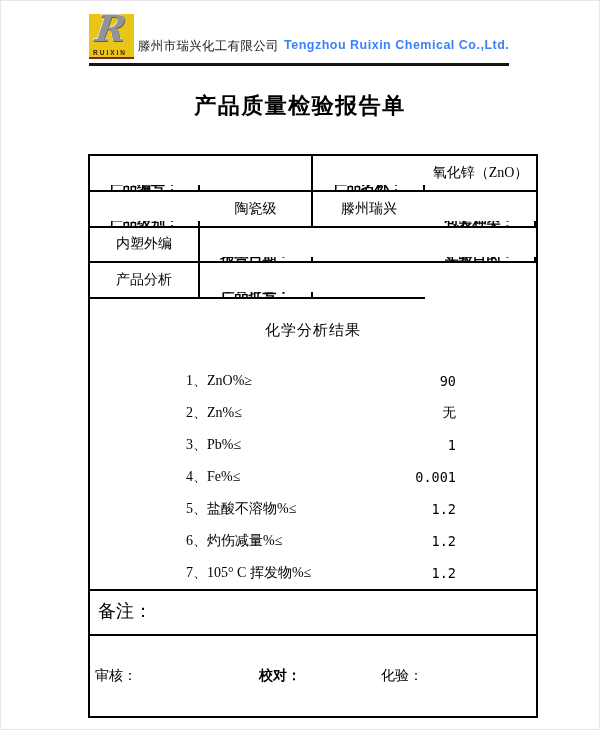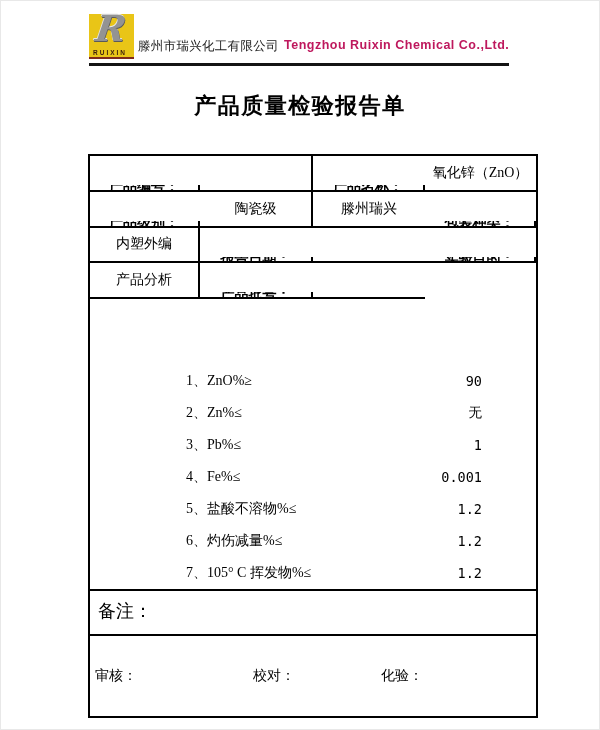--- a/index.html
+++ b/index.html
@@ -26,21 +26,21 @@
     position:absolute; left:4px; bottom:1px;
     font-size:6.5px; font-weight:bold; letter-spacing:2px; color:#3a1c0e;
   }
   .company-cn {
     position:absolute; left:137px; top:37px;
     font-family:"Liberation Serif", serif;
     font-size:12.5px; letter-spacing:0.3px; color:#1c1c1c;
   }
   .company-en {
     position:absolute; left:283px; top:37px;
-    font-size:12.5px; font-weight:bold; letter-spacing:0.5px; color:#be185d;
+    font-size:12.5px; font-weight:bold; letter-spacing:0.5px; color:#3b82f6;
   }
   .header-rule {
     position:absolute; left:88px; top:62px; width:420px; height:3px;
   }
 
   
   .report-title {
     position:absolute; left:0; top:90px; width:100%;
     text-align:center; font-size:22px; font-weight:bold; letter-spacing:1.5px;
   }
@@ -66,36 +66,36 @@
 
   .analysis { position:relative; height:292px; border-bottom:2px solid #000; }
   .analysis-title {
     position:absolute; top:22px; left:0; width:100%;
     text-align:center; font-size:15px; letter-spacing:1px;
     font-family:"Liberation Serif", serif;
   }
   .analysis-items { position:absolute; top:66px; left:0; right:0; }
   .analysis-item {
     height:32px; display:flex; align-items:center; justify-content:space-between;
-    padding-left:96px; padding-right:54px;
+    padding-left:96px; padding-right:80px;
     font-size:14px; font-family:"Liberation Serif", serif;
   }
   .analysis-item .item-value { font-family:"DejaVu Sans Mono", monospace; font-size:13.5px; }
 
   .remarks {
     height:45px; border-bottom:2px solid #000;
     padding:8px 0 0 8px; font-size:18px; font-family:"Liberation Serif", serif;
   }
   .signatures { position:relative; height:80px;padding-left:32px; }
   .sig {
     position:absolute; top:50%; transform:translateY(-50%);
     font-size:14px; font-family:"Liberation Serif", serif;
   }
   .sig-review { left:5px; }
-  .sig-proofread { left:163px; }
+  .sig-proofread { left:169px;font-weight:bold; }
   .sig-test { left:291px; }
 </style>
 </head>
 <body>
 
 <div id="page">
 
   <div class="logo" style="background: rgb(233, 197, 23);">
     <span class="logo-r">R</span>
     <span class="logo-brand">RUIXIN</span>
@@ -124,20 +124,21 @@
       <div class="cell lbl">报告日期：</div>
       <div class="cell val last"></div>
 
       <div class="cell lbl">实验目的：</div>
       <div class="cell val">产品分析</div>
       <div class="cell lbl">产品批号：</div>
       <div class="cell val last"></div>
     </div>
 
     <div class="analysis">
+      <div class="analysis-title">化学分析结果</div>
       <div class="analysis-items">
         <div class="analysis-item">
           <span class="item-name">1、ZnO%≥</span>
           <span class="item-value">90</span>
         </div>
         <div class="analysis-item">
           <span class="item-name">2、Zn%≤</span>
           <span class="item-value">无</span>
         </div>
         <div class="analysis-item">

